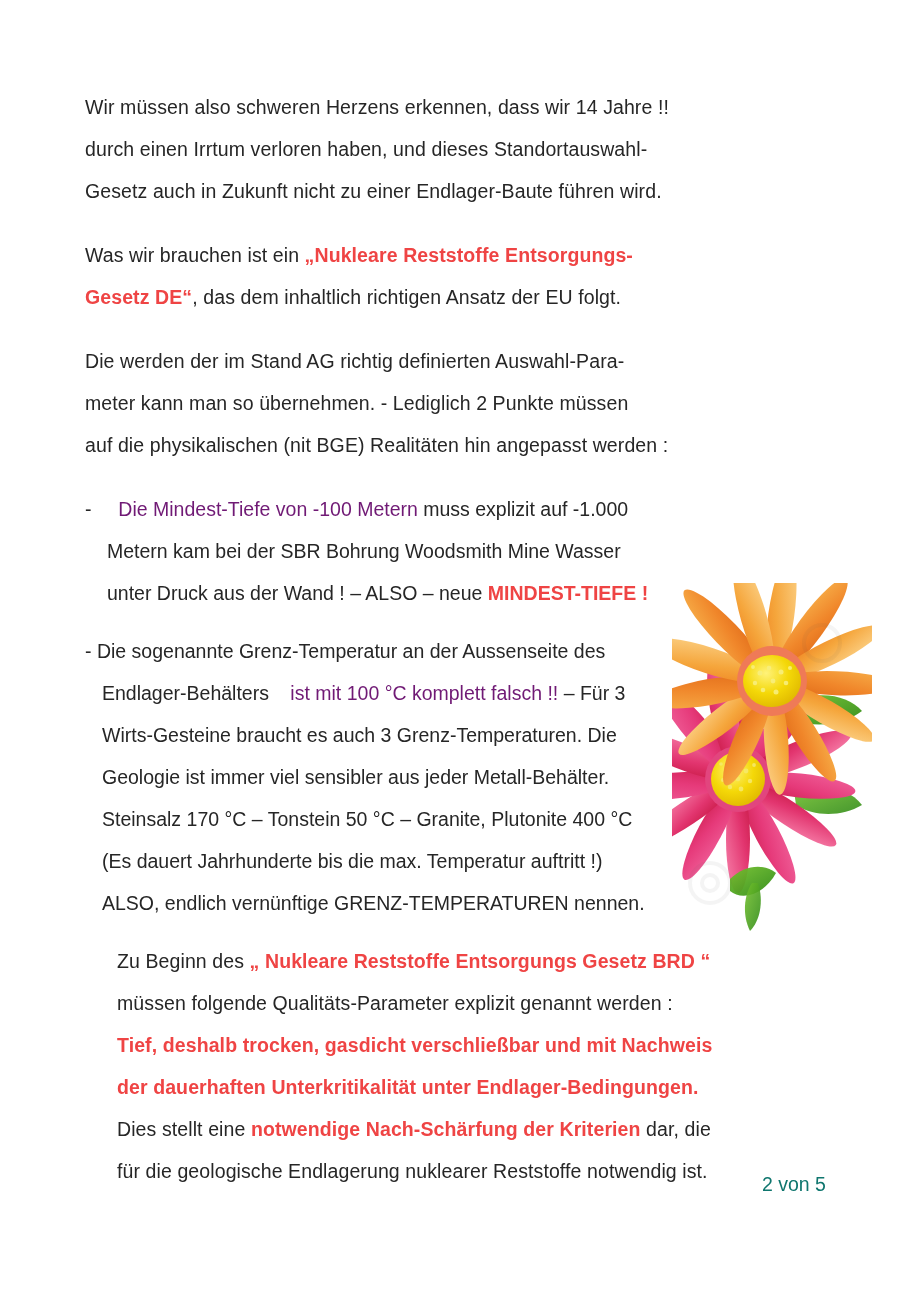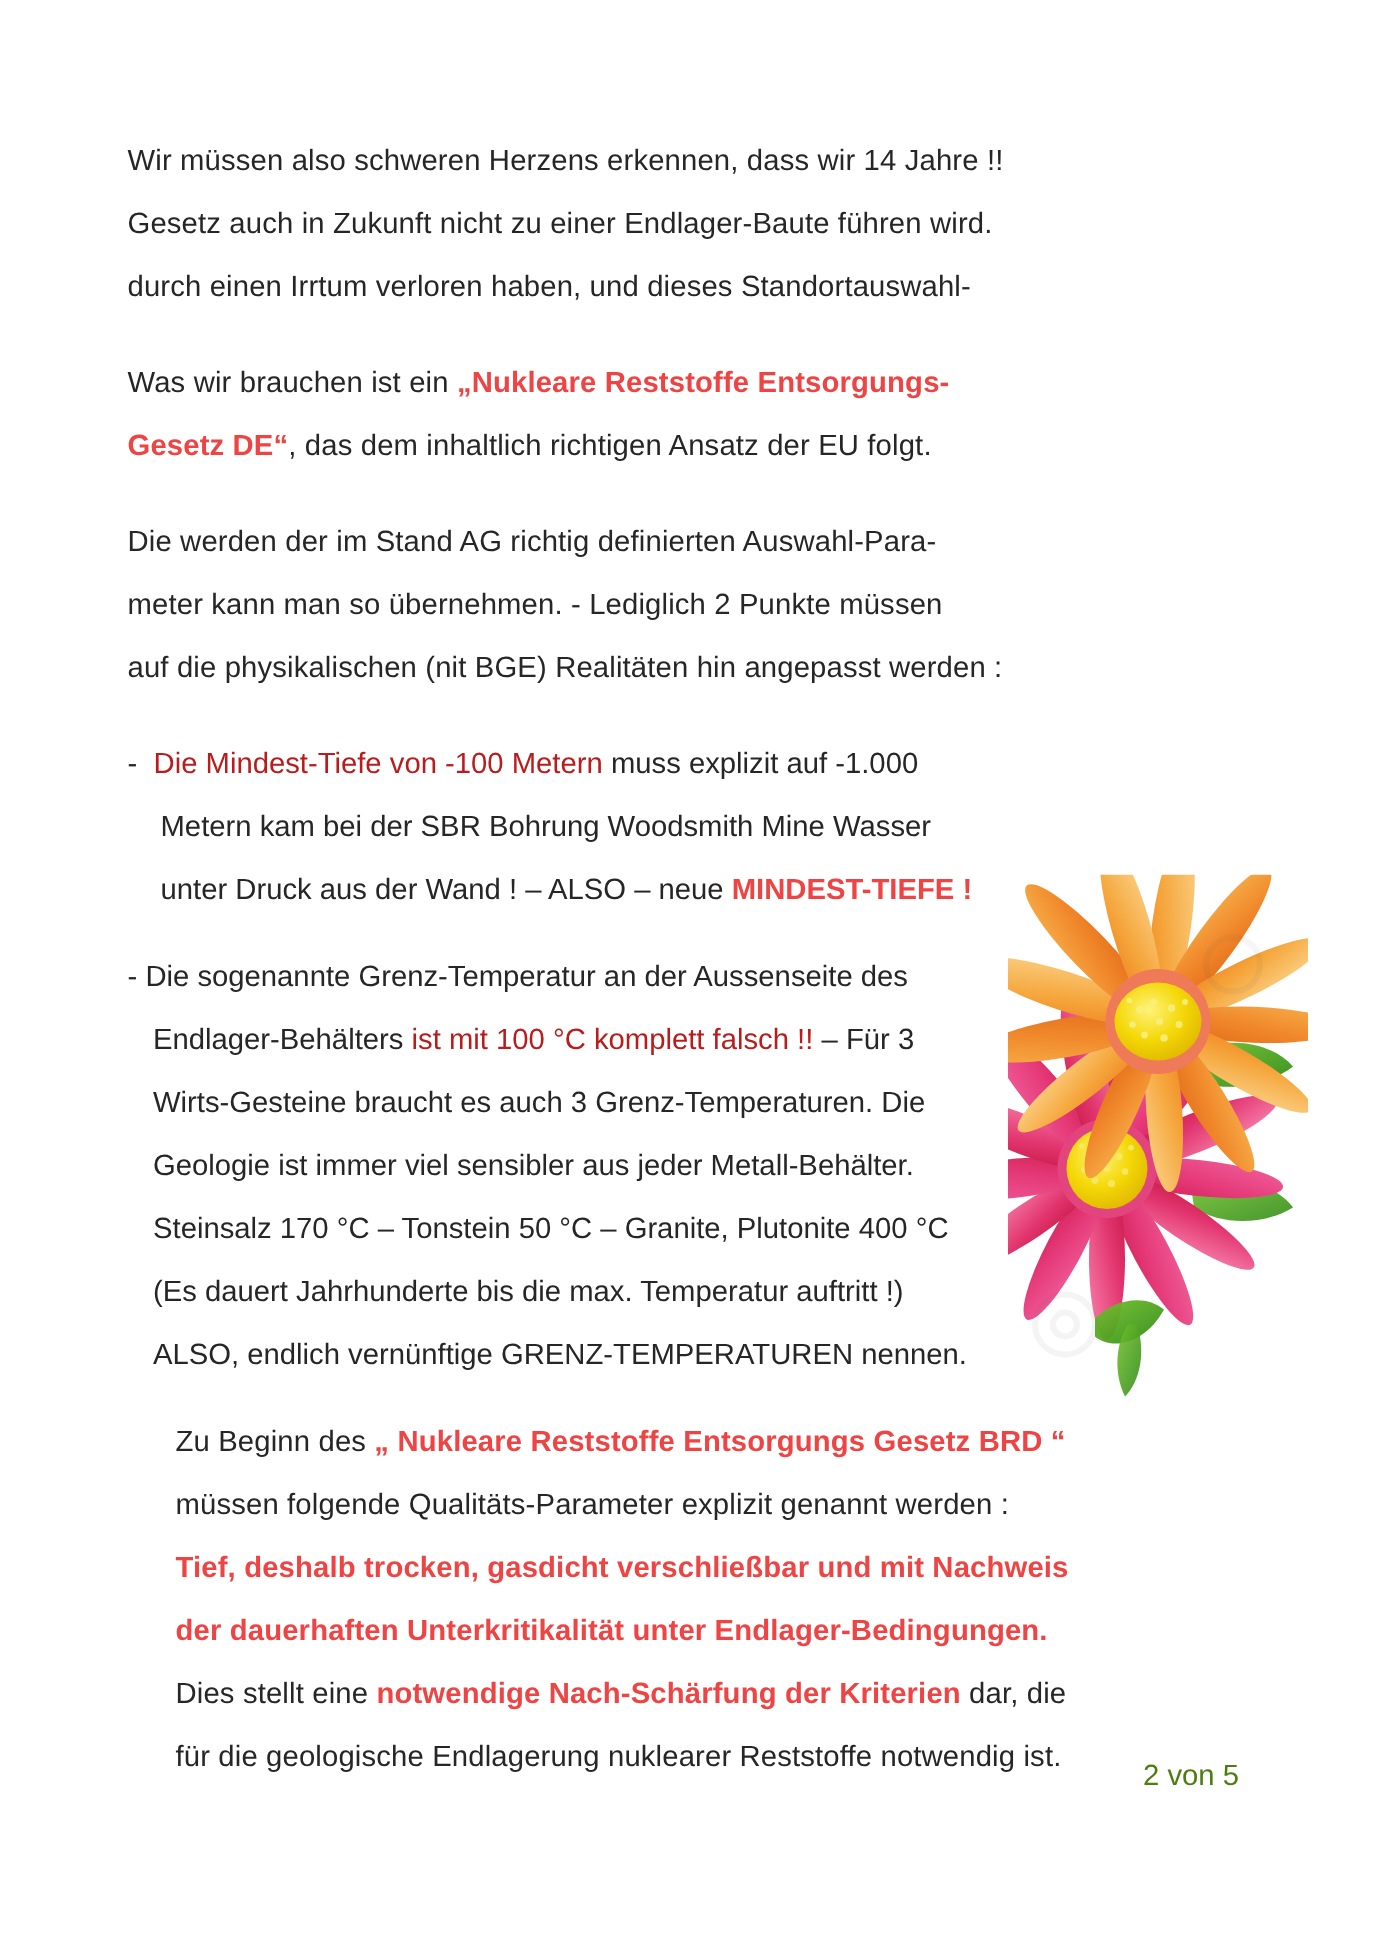--- a/index.html
+++ b/index.html
@@ -40,21 +40,21 @@
   }
   .para.tight { margin-bottom: 20px; margin-left: 32px; }
 
   .line { display: block; white-space: pre; }
 
   b, .b {
     font-weight: bold;
     color: #ef4444;
   }
 
-  .red { color: #b91c1c; }
+  .red { color: #701a75; margin-left: 16px; }
 
   
   .bullet {
     position: relative;
     margin: 0 0 16px 0;
     font-size: 19.5px;
     line-height: 42px;
     color: #262626;
   }
   .bullet .line { white-space: pre; }
@@ -64,21 +64,21 @@
   .bullet-2 .line { padding-left: 17px; text-indent: -17px; }
   .bullet-2 .line.cont { padding-left: 17px; text-indent: 0; }
 
   
   .page-number {
     position: absolute;
     left: 762px;
     top: 1170px;
     font-size: 19.5px;
     line-height: 28px;
-    color: #4d7c0f;
+    color: #0f766e;
     white-space: pre;
   }
 
   
   .flower-art {
     position: absolute;
     left: 672px;
     top: 583px;
     width: 200px;
     height: 355px;
@@ -88,22 +88,22 @@
 </style>
 </head>
 <body>
 
 <div class="page">
 
   <div class="content">
 
     <p class="para">
       <span class="line">Wir müssen also schweren Herzens erkennen, dass wir 14 Jahre !!</span>
+      <span class="line">durch einen Irrtum verloren haben, und dieses Standortauswahl-</span>
       <span class="line">Gesetz auch in Zukunft nicht zu einer Endlager-Baute führen wird.</span>
-      <span class="line">durch einen Irrtum verloren haben, und dieses Standortauswahl-</span>
     </p>
 
     <p class="para">
       <span class="line"><span>Was wir brauchen ist ein </span><b>„Nukleare Reststoffe Entsorgungs-</b></span>
       <span class="line"><b>Gesetz DE“</b><span>, das dem inhaltlich richtigen Ansatz der EU folgt.</span></span>
     </p>
 
     <p class="para">
       <span class="line">Die werden der im Stand AG richtig definierten Auswahl-Para-</span>
       <span class="line">meter kann man so übernehmen. - Lediglich 2 Punkte müssen</span>

